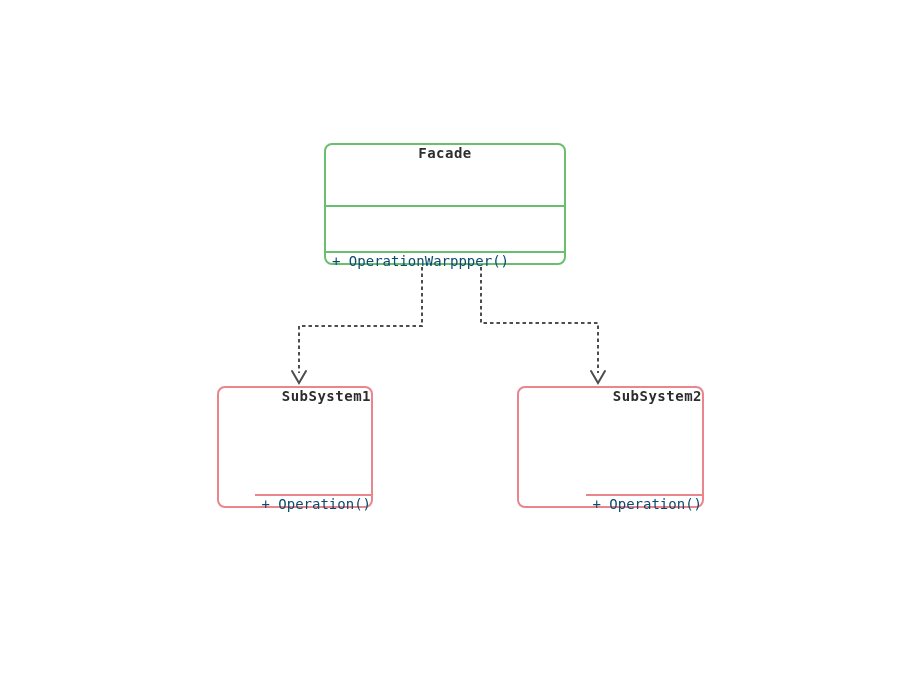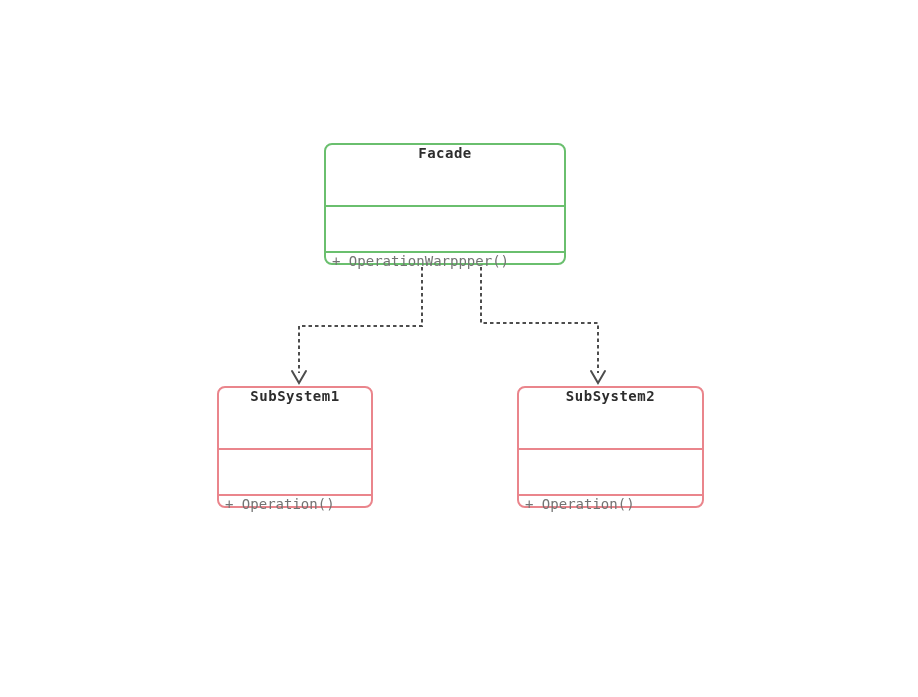--- a/index.html
+++ b/index.html
@@ -40,21 +40,21 @@
     position: absolute;
     box-sizing: border-box;
     background: #ffffff;
     border: 2px solid;
     border-radius: 8px;
     display: flex;
     flex-direction: column;
     gap: 44px;
   }
   .uml-class.green { border-color: #6abf6e; }
-  .uml-class.red   { border-color: #ea858c; }
+  .uml-class.red   { border-color: #ea858c; align-items: flex-end; }
   .uml-title {
     height: 38px;
     display: flex;
     align-items: center;
     justify-content: center;
     font-weight: bold;
     font-size: 14px;
     color: #2d2d2d;
     letter-spacing: 0.5px;
   }
@@ -66,21 +66,21 @@
   }
   .uml-methods {
     height: 39px;
     box-sizing: border-box;
     border-top: 2px solid;
     border-color: inherit;
     display: flex;
     align-items: center;
     padding-left: 6px;
     font-size: 14px;
-    color: #737373;
+    color: #0c4a6e;
     white-space: pre;
   }
   .green .uml-attrs, .green .uml-methods { border-top-color: #6abf6e; }
   .red .uml-attrs,   .red .uml-methods   { border-top-color: #ea858c; }
 
   #box-facade     { left: 324px; top: 143px; width: 242px; height: 122px; }
   #box-subsystem1 { left: 217px; top: 386px; width: 156px; height: 122px; }
   #box-subsystem2 { left: 517px; top: 386px; width: 187px; height: 122px; }
 </style>
 </head>

